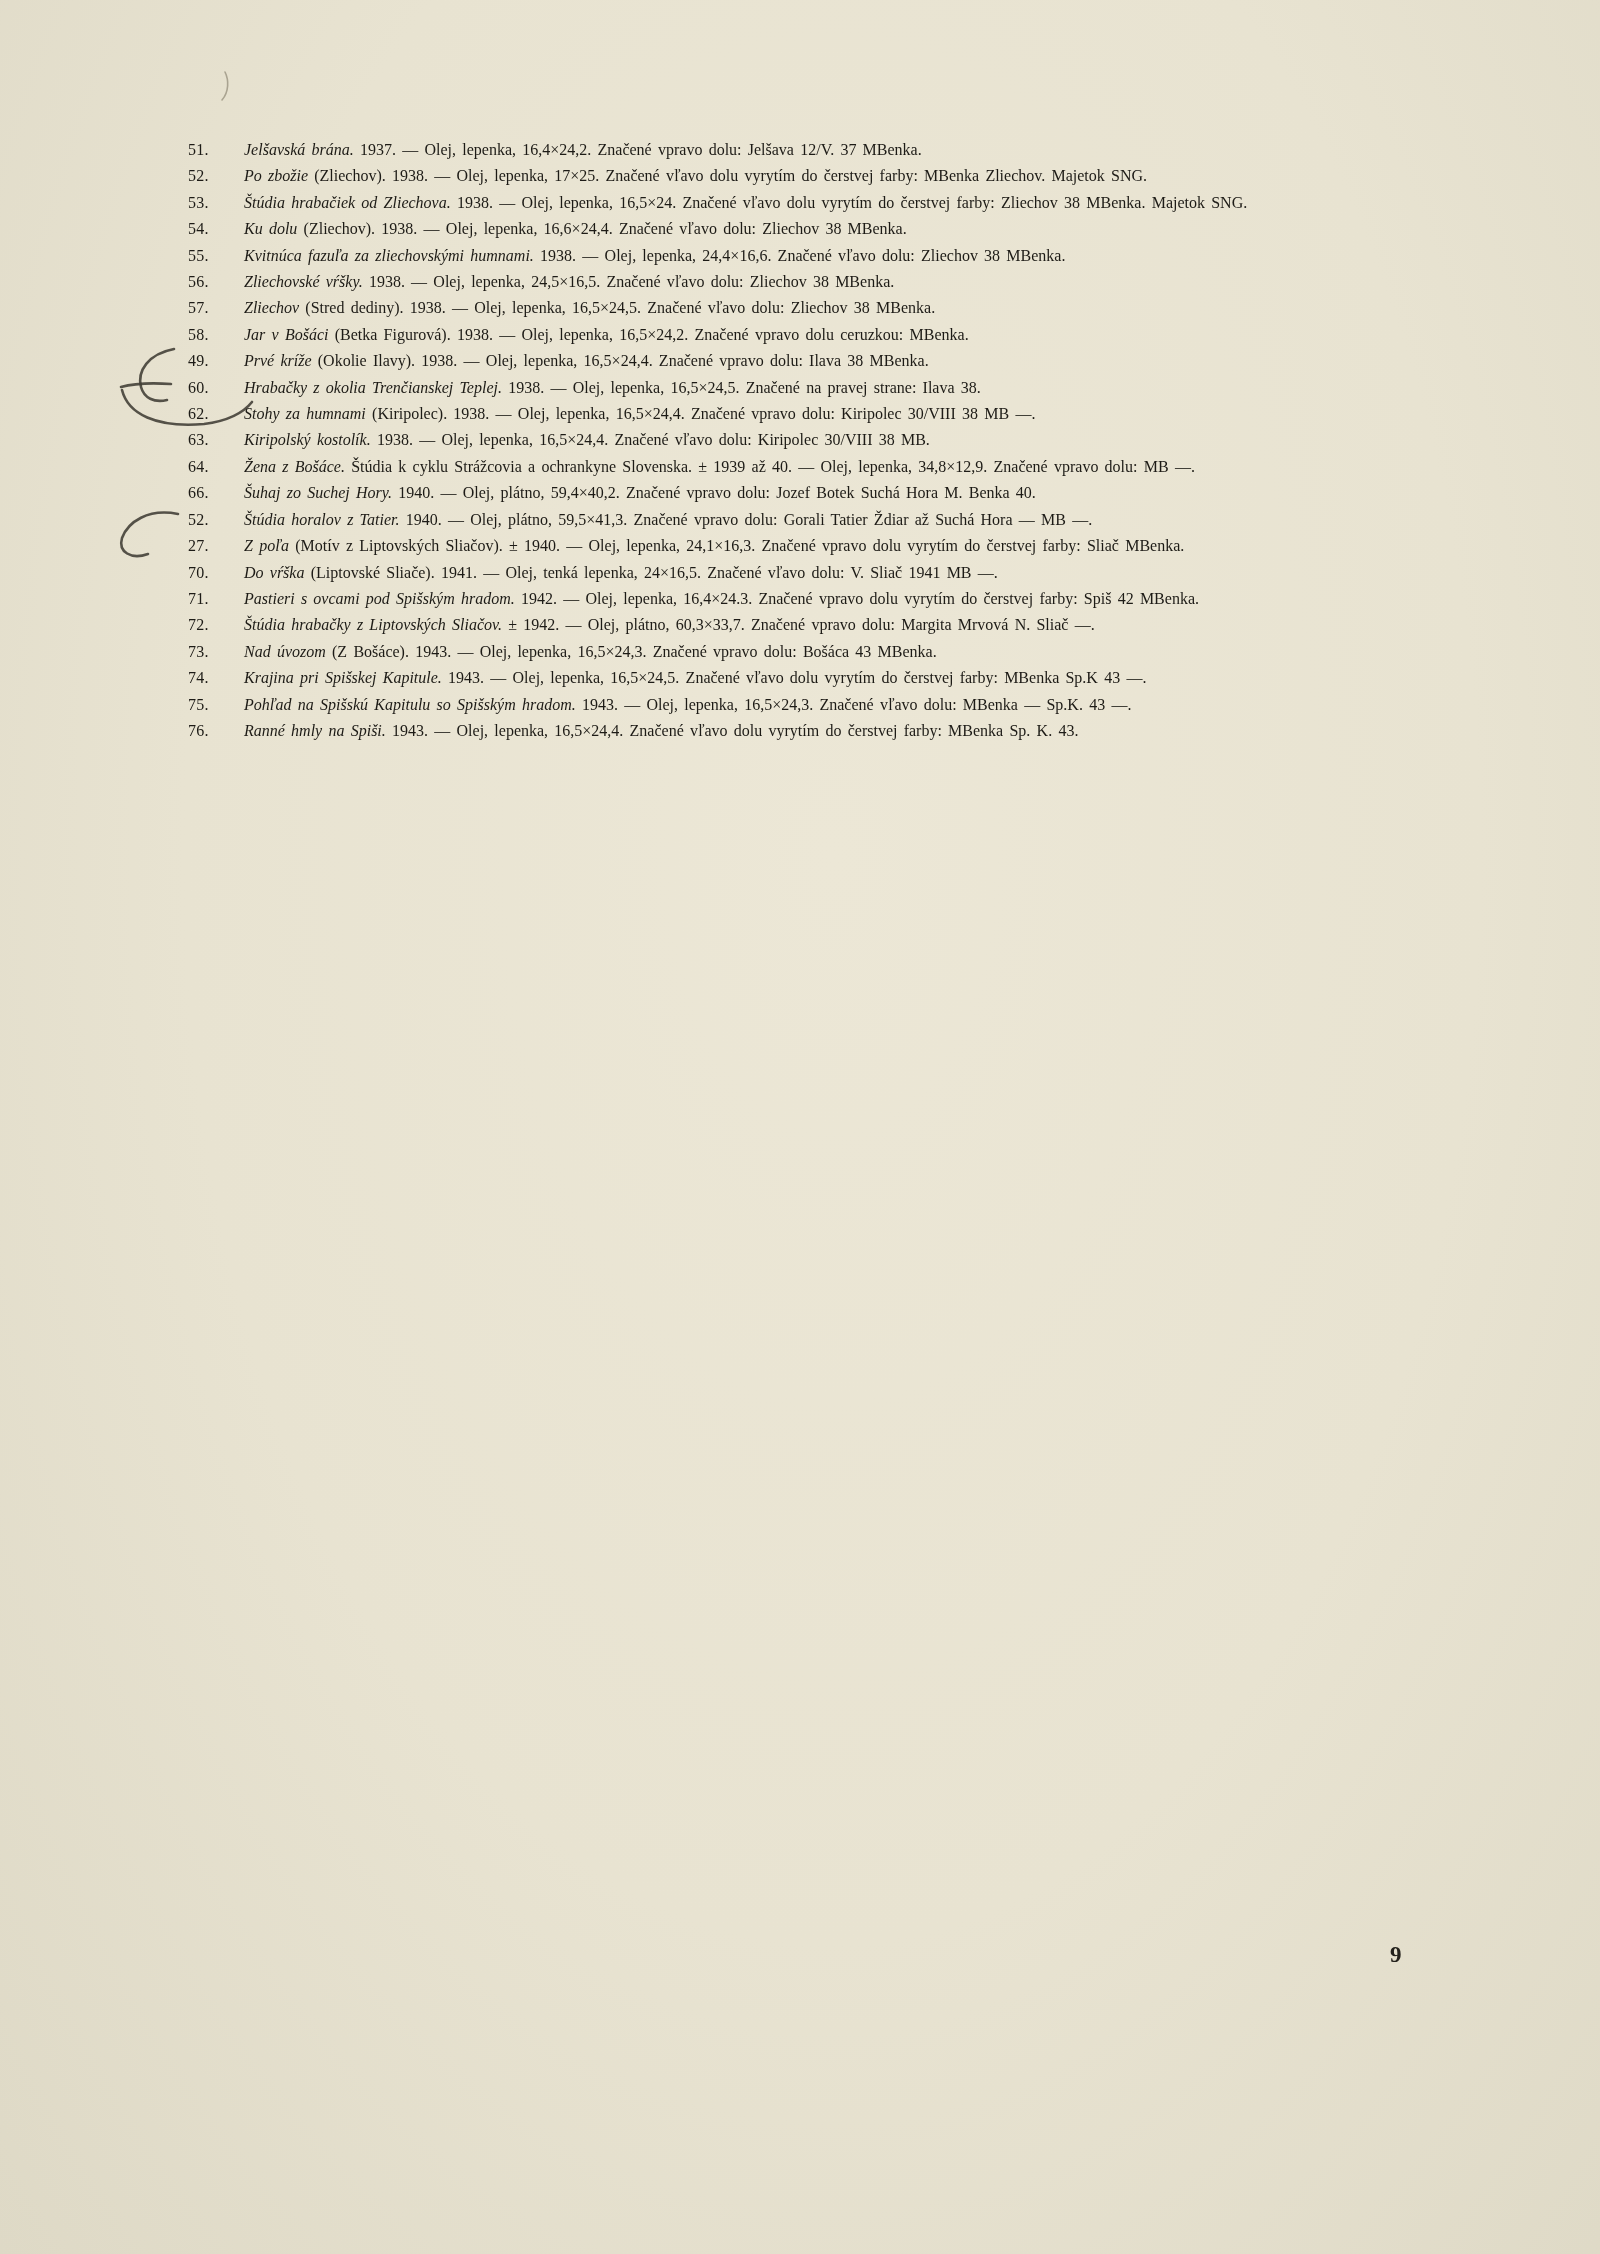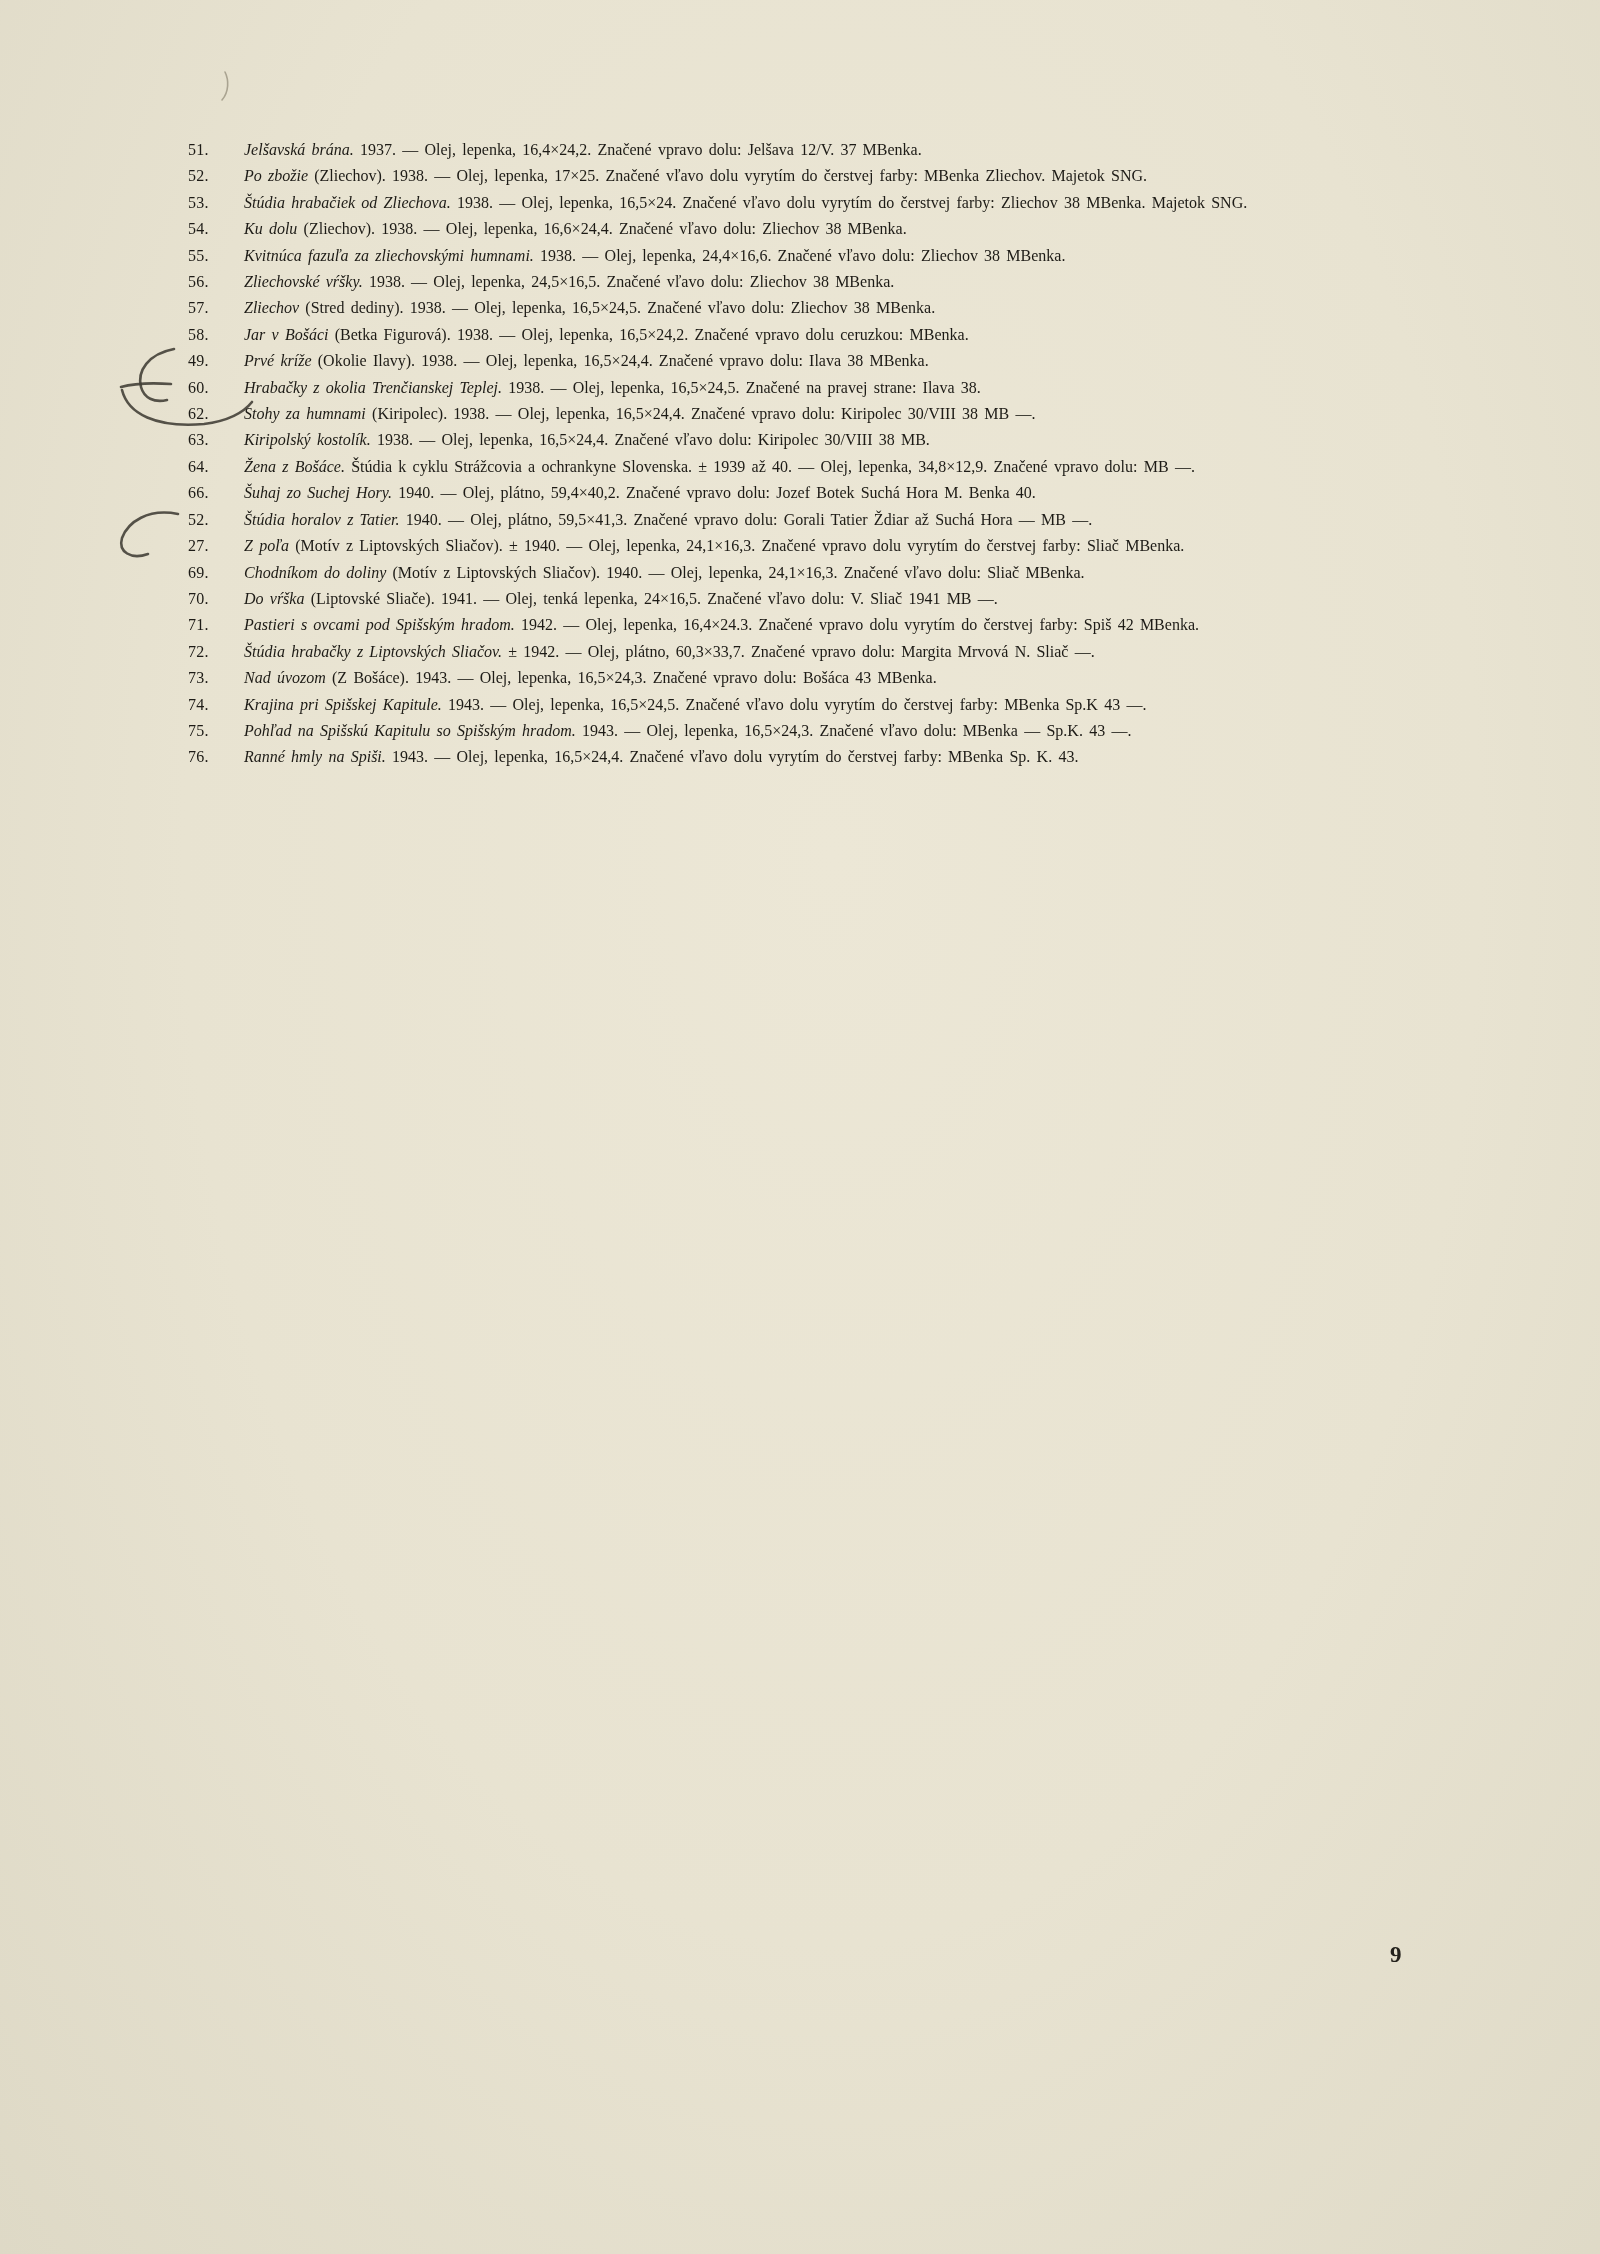--- a/index.html
+++ b/index.html
@@ -110,21 +110,20 @@
           <path d="M10 6 C16 30 44 44 92 40 C116 37 132 28 140 18"></path>
         </svg></li>
       <li class="entry"><span class="num">62.</span><span class="title">Stohy za humnami</span><span class="rest"> (Kiripolec). 1938. — Olej, lepenka, 16,5×24,4. Značené vpravo dolu: Kiripolec 30/VIII 38 MB —.</span></li>
       <li class="entry"><span class="num">63.</span><span class="title">Kiripolský kostolík.</span><span class="rest"> 1938. — Olej, lepenka, 16,5×24,4. Značené vľavo dolu: Kiripolec 30/VIII 38 MB.</span></li>
       <li class="entry"><span class="num">64.</span><span class="title">Žena z Bošáce.</span><span class="rest"> Štúdia k cyklu Strážcovia a ochrankyne Slovenska. ± 1939 až 40. — Olej, lepenka, 34,8×12,9. Značené vpravo dolu: MB —.</span></li>
       <li class="entry"><span class="num">66.</span><span class="title">Šuhaj zo Suchej Hory.</span><span class="rest"> 1940. — Olej, plátno, 59,4×40,2. Značené vpravo dolu: Jozef Botek Suchá Hora M. Benka 40.</span></li>
       <li class="entry"><span class="num">52.</span><span class="title">Štúdia horalov z Tatier.</span><span class="rest"> 1940. — Olej, plátno, 59,5×41,3. Značené vpravo dolu: Gorali Tatier Ždiar až Suchá Hora — MB —.</span><svg class="pen-mark" width="80" height="58" style="left: -76px; top: -2px;">
           <path d="M66 8 C36 2 16 16 10 32 C6 46 19 54 36 48"></path>
         </svg></li>
       <li class="entry"><span class="num">27.</span><span class="title">Z poľa</span><span class="rest"> (Motív z Liptovských Sliačov). ± 1940. — Olej, lepenka, 24,1×16,3. Značené vpravo dolu vyrytím do čerstvej farby: Sliač MBenka.</span></li>
-      <li class="entry"><span class="num">69.</span><span class="title">Chodníkom do doliny</span><span class="rest"> (Motív z Liptovských Sliačov). 1940. — Olej, lepenka, 24,1×16,3. Značené vľavo dolu: Sliač MBenka.</span></li>
       <li class="entry"><span class="num">70.</span><span class="title">Do vŕška</span><span class="rest"> (Liptovské Sliače). 1941. — Olej, tenká lepenka, 24×16,5. Značené vľavo dolu: V. Sliač 1941 MB —.</span></li>
       <li class="entry"><span class="num">71.</span><span class="title">Pastieri s ovcami pod Spišským hradom.</span><span class="rest"> 1942. — Olej, lepenka, 16,4×24.3. Značené vpravo dolu vyrytím do čerstvej farby: Spiš 42 MBenka.</span></li>
       <li class="entry"><span class="num">72.</span><span class="title">Štúdia hrabačky z Liptovských Sliačov.</span><span class="rest"> ± 1942. — Olej, plátno, 60,3×33,7. Značené vpravo dolu: Margita Mrvová N. Sliač —.</span></li>
       <li class="entry"><span class="num">73.</span><span class="title">Nad úvozom</span><span class="rest"> (Z Bošáce). 1943. — Olej, lepenka, 16,5×24,3. Značené vpravo dolu: Bošáca 43 MBenka.</span></li>
       <li class="entry"><span class="num">74.</span><span class="title">Krajina pri Spišskej Kapitule.</span><span class="rest"> 1943. — Olej, lepenka, 16,5×24,5. Značené vľavo dolu vyrytím do čerstvej farby: MBenka Sp.K 43 —.</span></li>
       <li class="entry"><span class="num">75.</span><span class="title">Pohľad na Spišskú Kapitulu so Spišským hradom.</span><span class="rest"> 1943. — Olej, lepenka, 16,5×24,3. Značené vľavo dolu: MBenka — Sp.K. 43 —.</span></li>
       <li class="entry"><span class="num">76.</span><span class="title">Ranné hmly na Spiši.</span><span class="rest"> 1943. — Olej, lepenka, 16,5×24,4. Značené vľavo dolu vyrytím do čerstvej farby: MBenka Sp. K. 43.</span></li>
     </ol>
 
   <div class="page-number">9</div>

